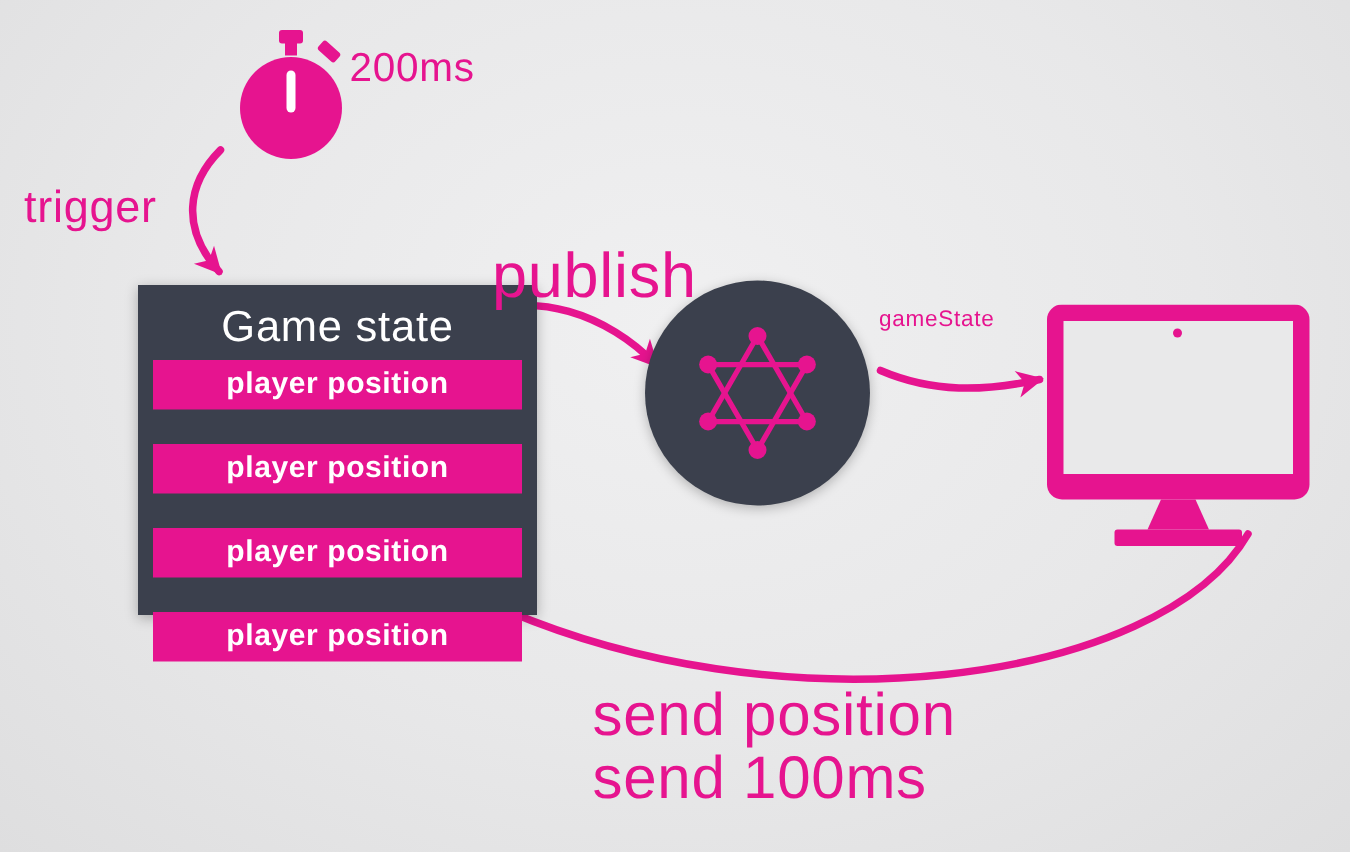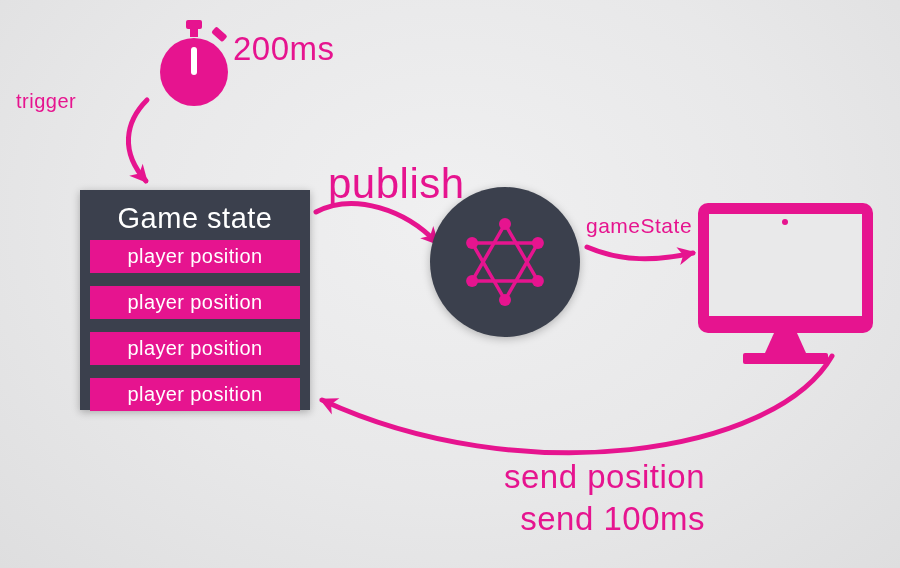--- a/index.html
+++ b/index.html
@@ -12,57 +12,57 @@
   html,body{width:900px;height:568px;overflow:hidden;}
   body{
     font-family:"Liberation Sans", sans-serif;
     background:radial-gradient(ellipse at 50% 38%, #f0f0f1 0%, #e8e8e9 55%, #dededf 100%);
   }
   .canvas{position:relative;width:900px;height:568px;}
   .arrows{position:absolute;left:0;top:0;width:900px;height:568px;pointer-events:none;}
   .arrows path.flow{stroke:var(--accent);stroke-width:5;fill:none;stroke-linecap:round;}
 
   .label{position:absolute;color:var(--accent);font-weight:300;letter-spacing:.5px;white-space:nowrap;}
-  .timer-label{left:233px;top:30px;font-size:33px;text-align:right;}
-  .trigger-label{left:16px;top:90px;font-size:20px;text-align:center;}
+  .timer-label{left:233px;top:30px;font-size:27px;text-align:right;}
+  .trigger-label{left:16px;top:122px;font-size:30px;text-align:center;}
   .publish-label{left:328px;top:160px;font-size:42px;}
-  .gamestate-label{left:586px;top:214px;font-size:21px;text-align:center;}
+  .gamestate-label{left:586px;top:204px;font-size:15px;text-align:center;}
 
   .stopwatch{position:absolute;left:152px;top:20px;width:84px;height:88px;}
 
   .gs-box{
-    position:absolute;left:80px;top:190px;width:230px;height:220px;
+    position:absolute;left:92px;top:190px;width:266px;height:220px;
     background:var(--dark);
     box-shadow:0 2px 8px rgba(0,0,0,.28);
     padding:6px 10px 0 10px;
   }
   .gs-title{
     color:var(--white);font-size:29px;font-weight:300;text-align:center;
     height:44px;line-height:44px;letter-spacing:.5px;
   }
   .gs-row{
     background:var(--accent);color:var(--white);
     height:33px;line-height:33px;text-align:center;
-    font-size:20px;font-weight:400;letter-spacing:.4px;
-    margin-bottom:13px;
+    font-size:20px;font-weight:700;letter-spacing:.4px;
+    margin-bottom:23px;
   }
 
   .gql-circle{
     position:absolute;left:430px;top:187px;width:150px;height:150px;
     background:var(--dark);border-radius:50%;
     display:flex;align-items:center;justify-content:center;
     box-shadow:0 2px 8px rgba(0,0,0,.25);
   }
 
   .monitor{position:absolute;left:698px;top:203px;width:178px;height:164px;}
 
   .feedback{
     position:absolute;left:395px;top:456px;width:310px;
-    text-align:right;color:var(--accent);font-weight:300;
-    font-size:33px;line-height:42px;letter-spacing:.5px;
+    text-align:left;color:var(--accent);font-weight:300;
+    font-size:40px;line-height:42px;letter-spacing:.5px;
   }
 </style>
 </head>
 <body>
 
 <div class="canvas">
 
   <svg class="arrows" viewBox="0 0 900 568">
     <defs>
       <marker id="ah" markerUnits="userSpaceOnUse" markerWidth="24" markerHeight="24" refX="16" refY="11" orient="auto">

